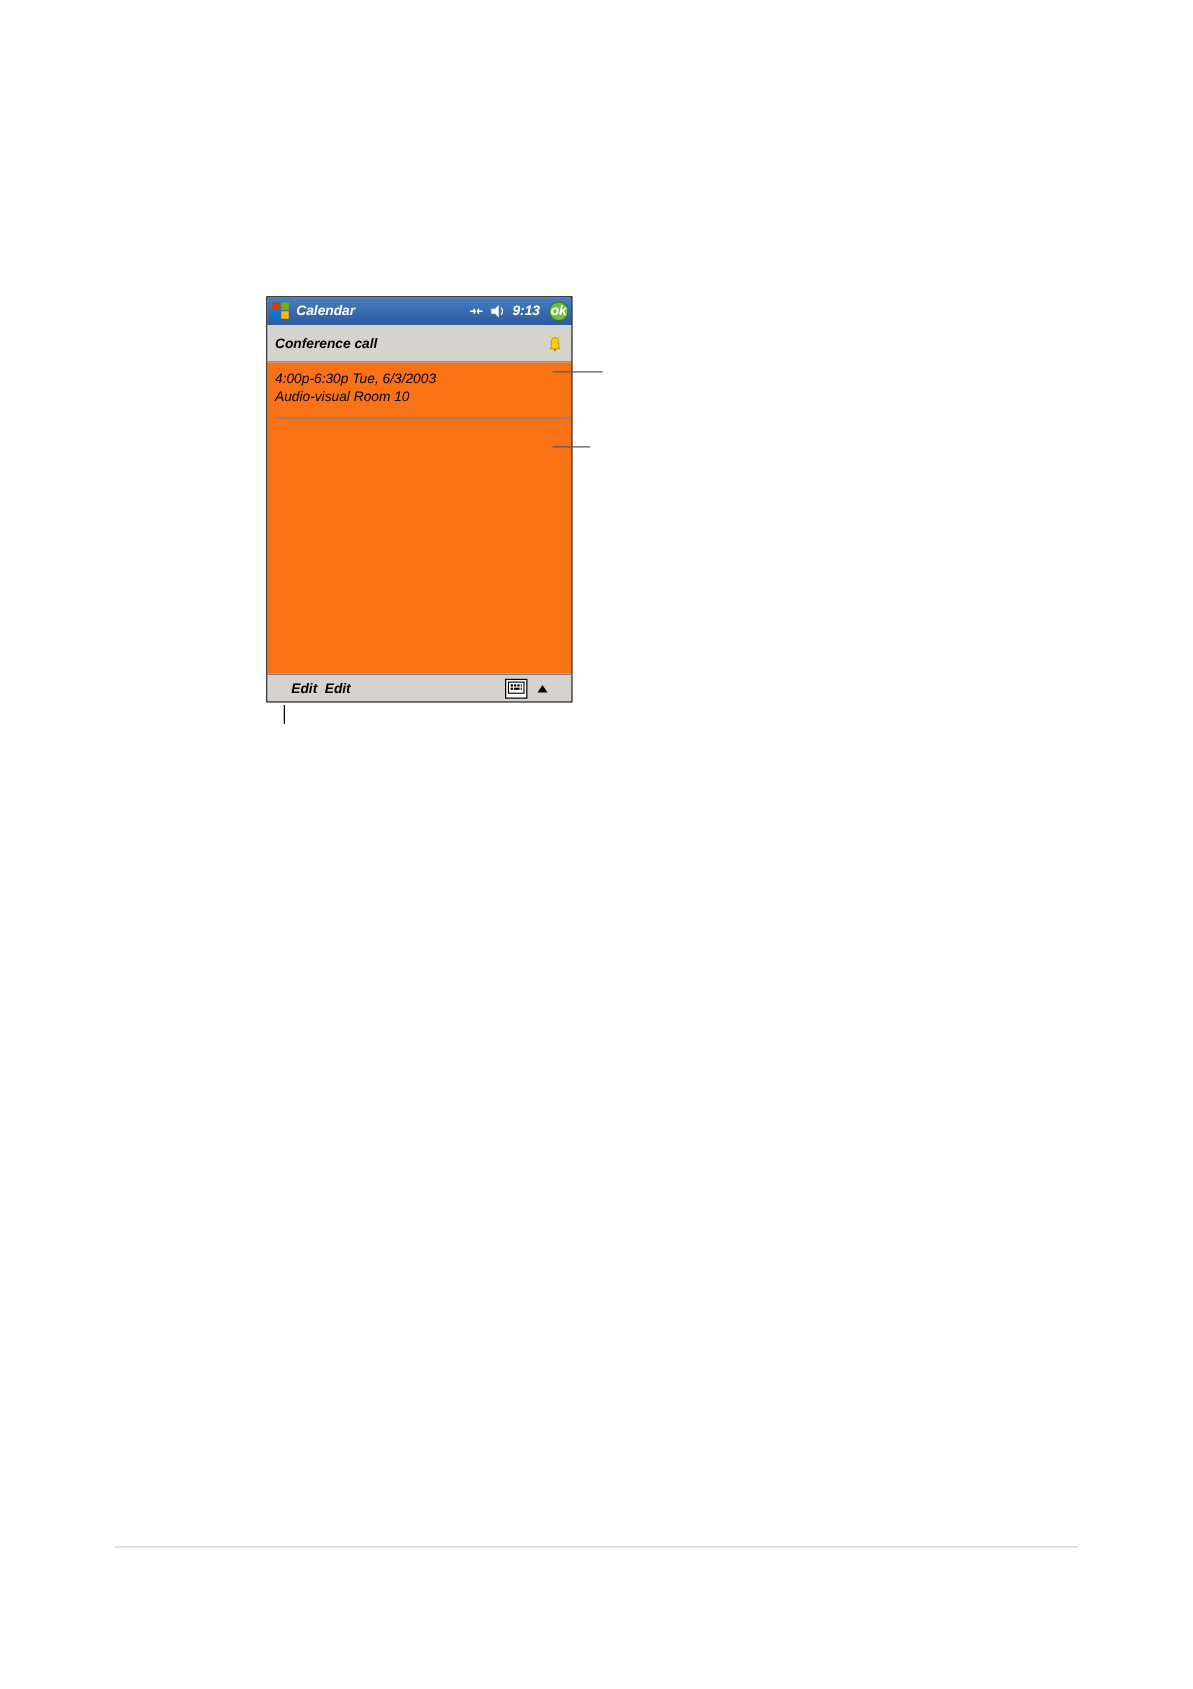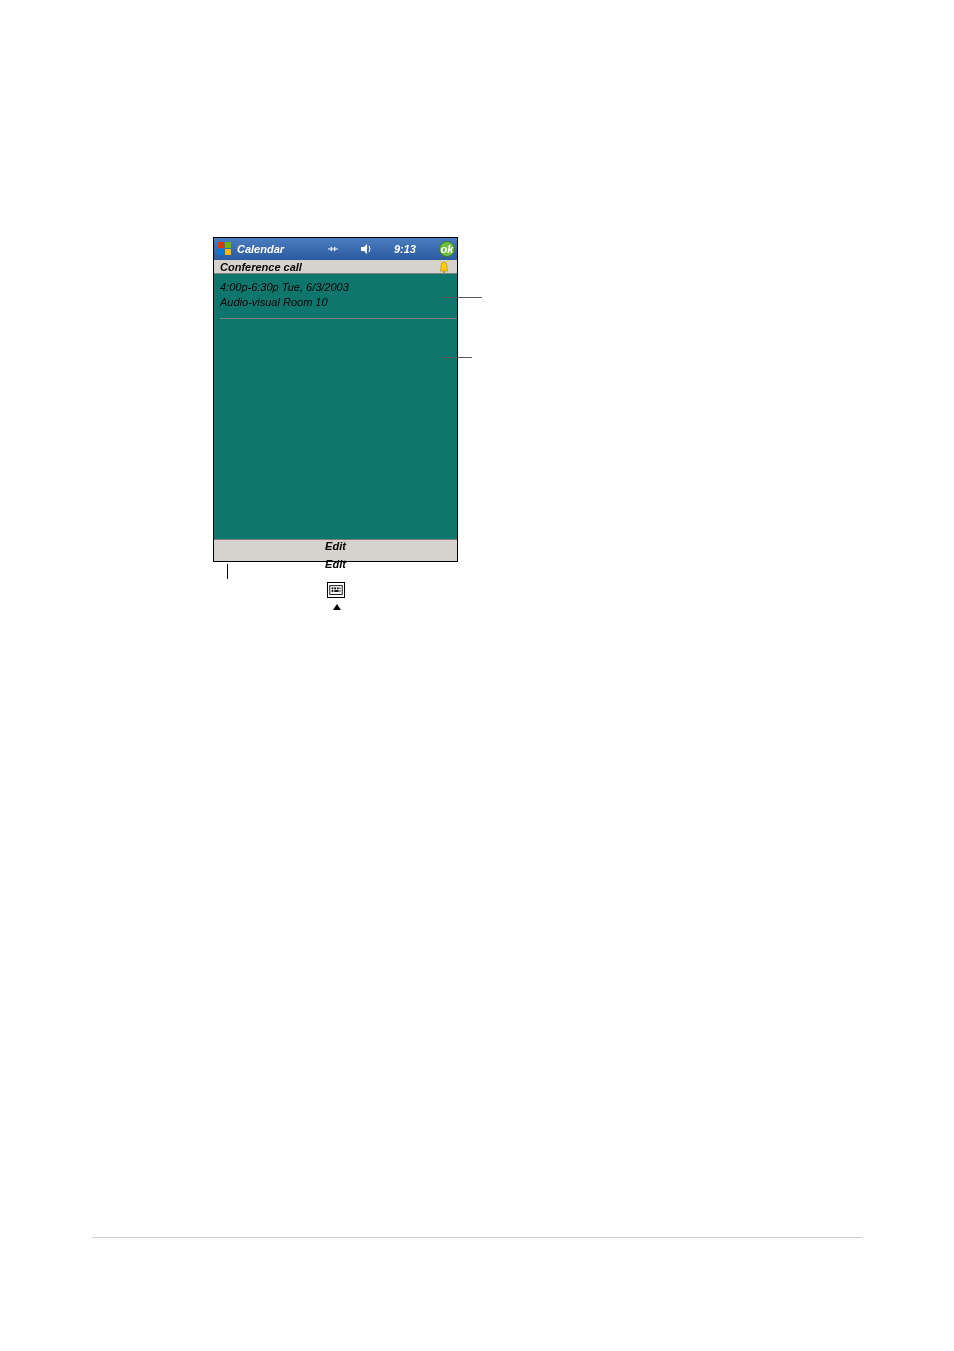--- a/index.html
+++ b/index.html
@@ -35,48 +35,48 @@
     .start-flag {
       width: 18px;
       height: 18px;
       margin-right: 3px;
       display: inline-block;
     }
     .title-text { flex: 1; }
     .status-icons {
       display: flex;
       align-items: center;
-      gap: 19px;
+      gap: 3px;
     }
     .conn-icon, .speaker-icon { width: 14px; height: 14px; }
     .clock { font-size: 11px; margin-left: 2px; margin-right: 4px; }
     .ok-btn {
       width: 16px; height: 16px;
       background: #6fbf44;
       border-radius: 50%;
       display: flex; align-items: center; justify-content: center;
       font-size: 11px; font-weight: bold; color: #fff;
       border: 1px solid #3a7a1f;
     }
     .subject-bar {
-      height: 14px;
+      height: 30px;
       background: #d6d3ce;
       border-bottom: 1px solid #808080;
       display: flex;
       align-items: center;
       padding: 0 6px;
       font-size: 11px;
       font-weight: bold;
       color: #000;
       justify-content: space-between;
     }
     .bell-icon { width: 14px; height: 14px; }
     .content-area {
       flex: 1;
-      background: #0f766e;
+      background: #f97316;
       padding: 6px 6px 4px 6px;
       font-size: 11px;
       color: #000;
       display: flex;
       flex-direction: column;
       gap: 0;
     }
     .meta-block {
       padding-bottom: 8px;
       border-bottom: 1px solid #808080;
@@ -89,26 +89,25 @@
     .meta-block .line { line-height: 15px; }
     .notes-block {
       line-height: 15px;
     }
     .bottom-bar {
       height: 22px;
       background: #d6d3ce;
       border-top: 1px solid #808080;
       display: flex;
       align-items: center;
-      padding: 0 4px;
+      padding: 0 19px;
       font-size: 11px;
       font-weight: bold;
       color: #000;
       gap: 6px;
-      flex-direction: column;
     }
     .bottom-bar .spacer { flex: 1; }
     .sip-btn {
       width: 18px; height: 16px;
       border: 1px solid #000;
       background: #fff;
       display: flex; align-items: center; justify-content: center;
     }
     .arrow-up {
       width: 0; height: 0;

